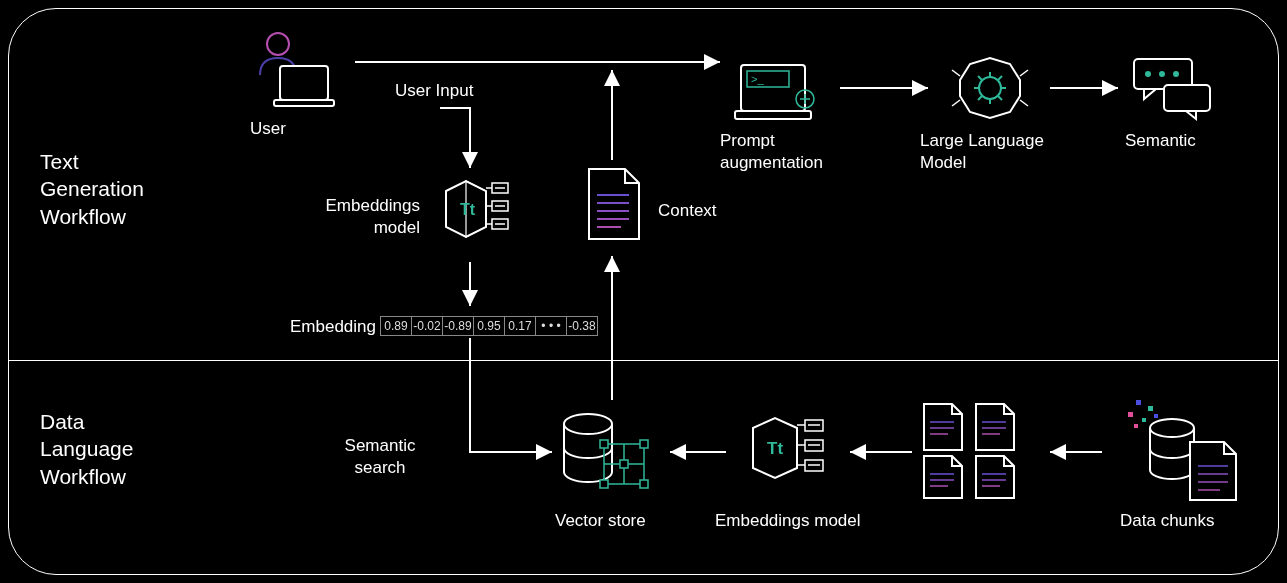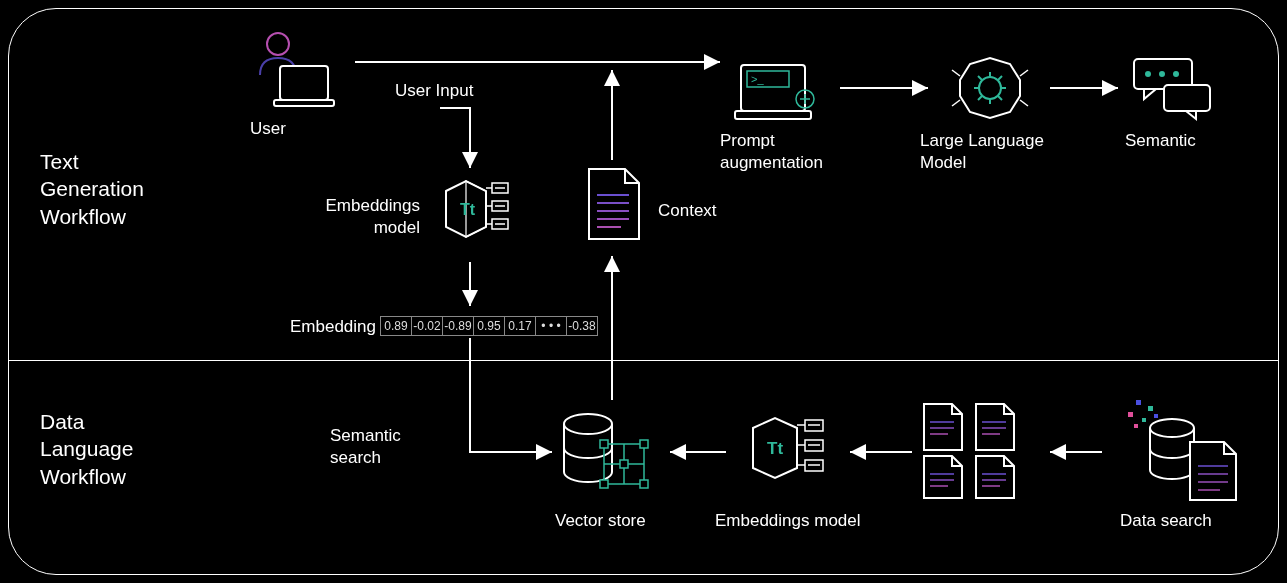--- a/index.html
+++ b/index.html
@@ -128,21 +128,21 @@
     <rect x="4" y="4" width="58" height="30" rx="4" fill="none" stroke="#fff" stroke-width="2"></rect>
     <polygon points="14,34 14,44 26,34" fill="none" stroke="#fff" stroke-width="2"></polygon>
     <circle cx="18" cy="19" r="3" fill="#2fb89a"></circle>
       <circle cx="32" cy="19" r="3" fill="#2fb89a"></circle>
       <circle cx="46" cy="19" r="3" fill="#2fb89a"></circle>
     <rect x="34" y="30" width="46" height="26" rx="4" fill="#000" stroke="#fff" stroke-width="2"></rect>
     <polygon points="66,56 66,64 56,56" fill="none" stroke="#fff" stroke-width="2"></polygon>
   </svg>
   <div class="label" style="left:1125px;top:130px;width:100px">Semantic</div>
 
-  <div class="label" style="left:330px;top:425px;width:100px;text-align:left">
+  <div class="label" style="left:330px;top:435px;width:100px;text-align:center">
     <span>Semantic search</span>
   </div>
 
   <svg class="abs" style="left:560px;top:410px" width="100" height="90">
     <ellipse cx="28" cy="14" rx="24" ry="10" fill="none" stroke="#fff" stroke-width="2"></ellipse>
     <path d="M4 14 V62 A24 10 0 0 0 52 62 V14" fill="none" stroke="#fff" stroke-width="2"></path>
     <path d="M4 38 A24 10 0 0 0 52 38" fill="none" stroke="#fff" stroke-width="2"></path>
     <g transform="translate(44,34)" stroke="#2fb89a" stroke-width="1.5" fill="#000">
       <rect x="0" y="0" width="40" height="40" fill="none"></rect>
       <line x1="0" y1="20" x2="40" y2="20"></line>
@@ -226,21 +226,21 @@
       <path d="M0 0 H34 L46 12 V58 H0 Z"></path>
         <path d="M34 0 V12 H46" fill="none"></path>
       <g stroke-width="1.5">
         <line x1="8" y1="24" x2="38" y2="24" stroke="#6a4fd0"></line>
         <line x1="8" y1="32" x2="38" y2="32" stroke="#8a4fc0"></line>
         <line x1="8" y1="40" x2="38" y2="40" stroke="#9a4fb8"></line>
         <line x1="8" y1="48" x2="30" y2="48" stroke="#aa4fb0"></line>
       </g>
     </g>
   </svg>
-  <div class="label" style="left:1120px;top:510px;width:120px">Data search</div>
+  <div class="label" style="left:1120px;top:510px;width:120px">Data chunks</div>
 
   <svg class="abs" style="left:0;top:0" width="1287" height="583">
     <defs>
       <marker id="ah" markerWidth="10" markerHeight="10" refX="8" refY="4" orient="auto">
         <path d="M0 0 L8 4 L0 8 Z" fill="#fff"></path>
       </marker>
     </defs>
     <g stroke="#fff" stroke-width="2" fill="none" marker-end="url(#ah)">
 
       <line x1="355" y1="62" x2="720" y2="62"></line>

